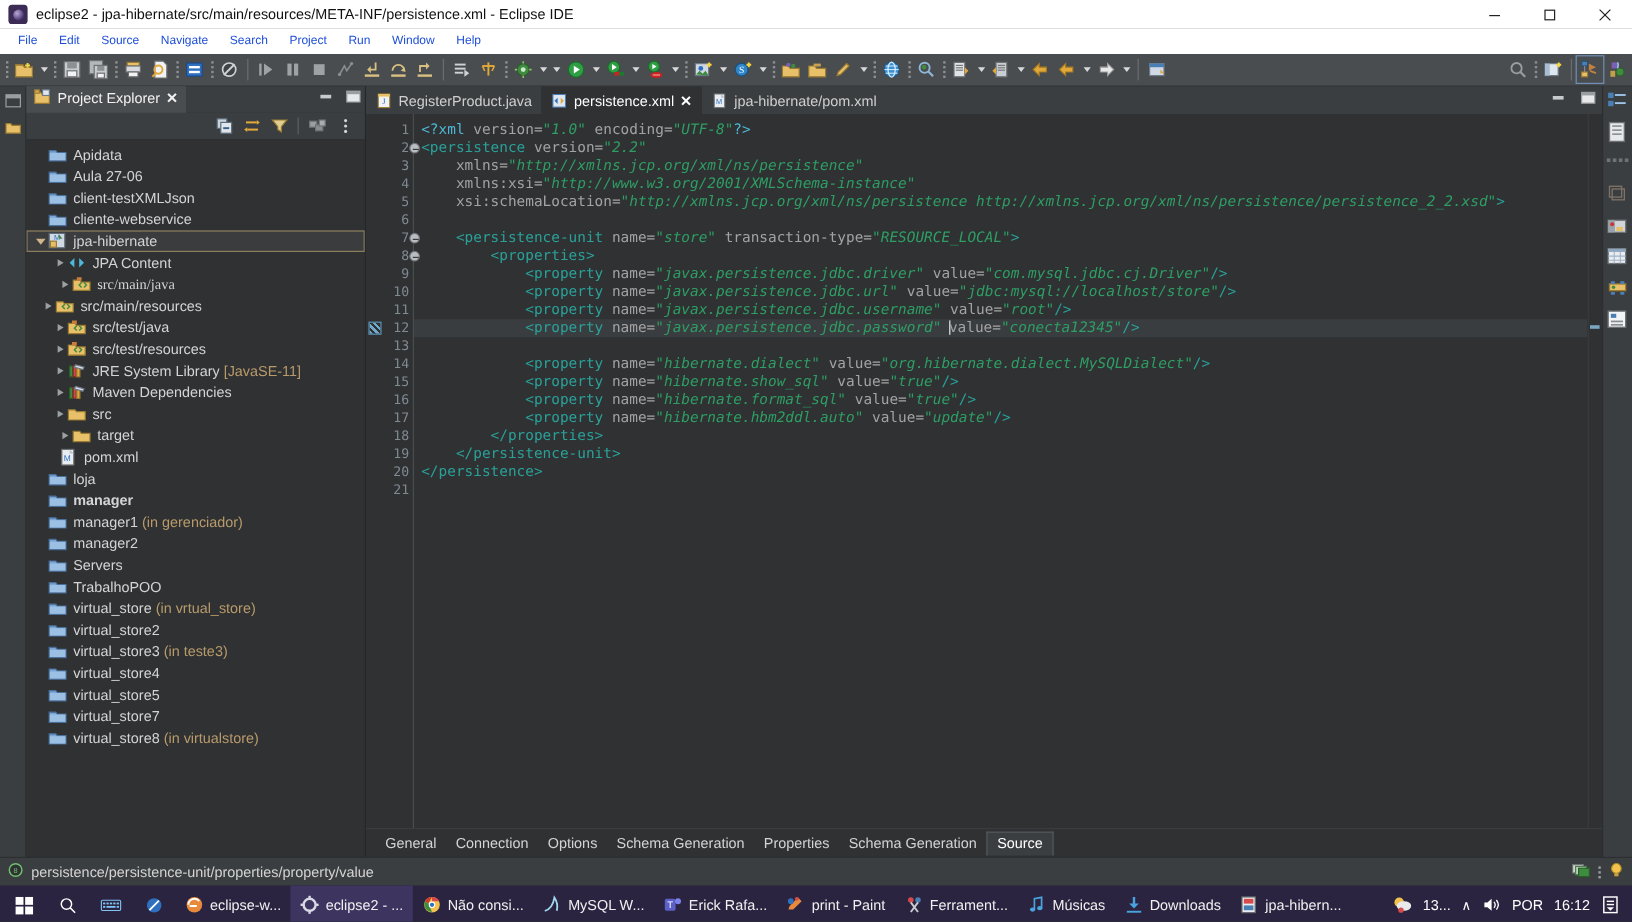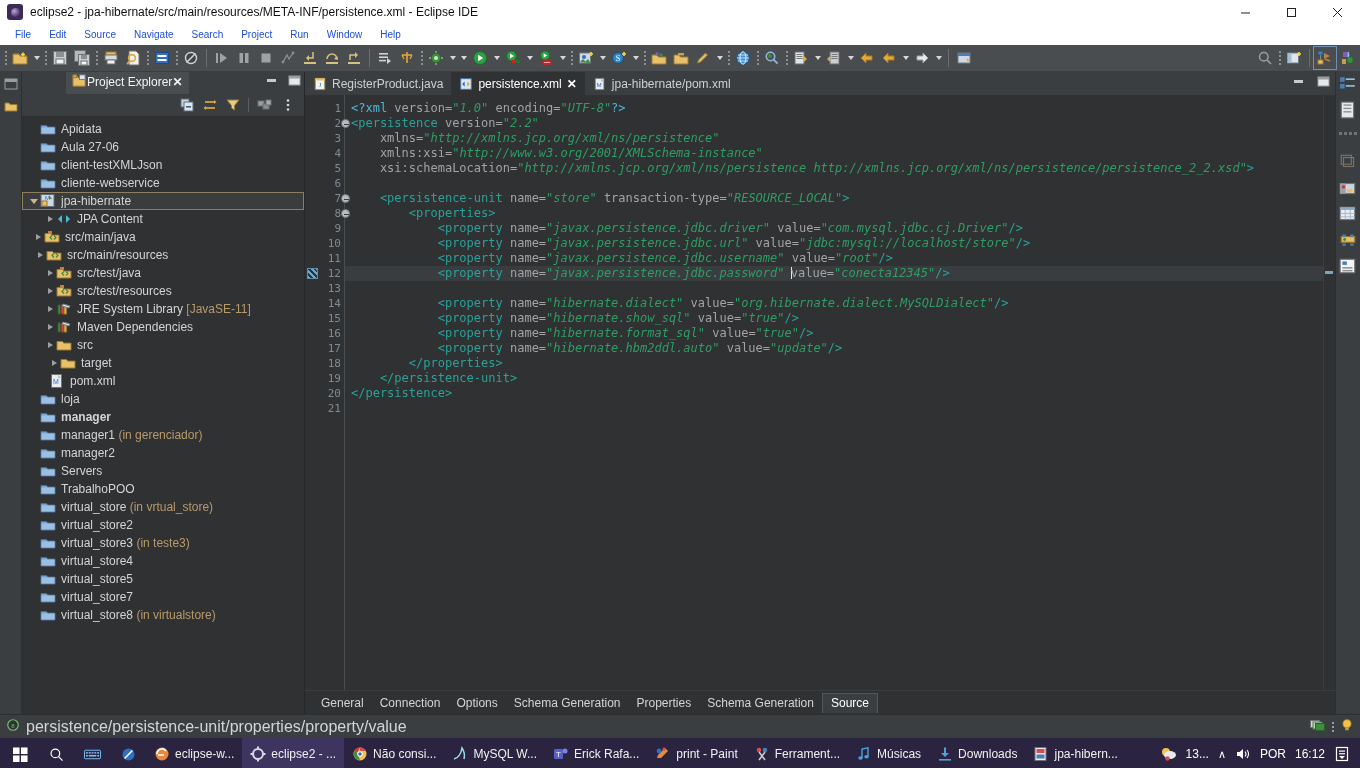--- a/index.html
+++ b/index.html
@@ -75,22 +75,22 @@
   }
   .leftbar .lb-icon{width:16px;height:16px;}
 
   
   .explorer{
     width:283px;background:#2f3133;display:flex;flex-direction:column;
     border-right:1px solid #25282a;
   }
   .ex-tabrow{height:22px;display:flex;align-items:flex-end;background:#3b3e41;position:relative;}
   .ex-tab{
-    height:22px;background:#4a4d50;display:flex;align-items:center;
-    padding:0 7px 4px 6px;border-top:2px solid #4a4d50;margin-left:44px;
+    height:22px;background:#4a4d50;display:flex;align-items:center;gap:5px;
+    padding:0 7px 4px 6px;border-top:2px solid #4a4d50;
   }
   .ex-tab .lbl{color:#f2f2f2;font-size:12px;}
   .ex-tab .x{color:#f2f2f2;font-size:12px;font-weight:bold;line-height:1;}
   .ex-tabctl{position:absolute;right:4px;top:2px;display:flex;gap:10px;align-items:center;}
   .ex-min{width:12px;height:12px;}
   .ex-toolrow{
     height:23px;background:#3b3e41;display:flex;align-items:center;justify-content:flex-end;
     gap:2px;padding-right:6px;border-bottom:1px solid #2c2e30;
   }
   .ex-tool{width:21px;height:19px;display:flex;align-items:center;justify-content:center;}
@@ -181,21 +181,21 @@
     width:25px;background:#3b3e41;border-left:1px solid #2c2e30;
     display:flex;flex-direction:column;align-items:center;padding-top:3px;gap:8px;
   }
   .rb-icon{width:18px;height:18px;}
 
   
   .statusbar{
     height:24px;background:#3b3e41;border-top:1px solid #2c2e30;
     display:flex;align-items:center;padding:0 6px;gap:6px;
   }
-  .statusbar .st-txt{font-size:16px;color:#d4d4d4;}
+  .statusbar .st-txt{font-size:12px;color:#d4d4d4;}
   .sb-right{margin-left:auto;display:flex;align-items:center;gap:6px;}
   .sb-dots{display:flex;flex-direction:column;gap:2px;}
   .sb-dots b{width:2px;height:2px;background:#9a9ea1;display:block;}
 
   
   .taskbar{
     height:32px;background:#2b2440;display:flex;align-items:center;padding:0 2px;gap:0;
     position:relative;
   }
   .tb-btn{
@@ -774,21 +774,21 @@
               <i></i>
             </span>
             <span class="ico">
               <svg width="16" height="16" viewBox="0 0 16 16">
                 <path d="M6 4L2 8l4 4z" fill="#4db8d8"></path>
                 <path d="M10 4l4 4-4 4z" fill="#4db8d8"></path>
               </svg>
             </span>
             <span class="txt">JPA Content</span>
           </div>
-          <div class="row" style="padding-left: 10px;">
+          <div class="row" style="padding-left: 26px; font-family: Liberation Serif, serif;">
             <span class="arrow">
               <i></i>
             </span>
             <span class="ico">
               <svg width="16" height="16" viewBox="0 0 16 16">
                 <path d="M1 4.5h5.5l1.2 1.6H15V13H1z" fill="#e8c06a" stroke="#9a7b32"></path>
                 <path d="M4 2h4v3H4z" fill="#c87d3a"></path>
                 <path d="M10 6.5l2 2-2 2M8 10.5l-2-2 2-2" stroke="#3f8b3f" stroke-width="1.2" fill="none"></path>
               </svg>
             </span>

